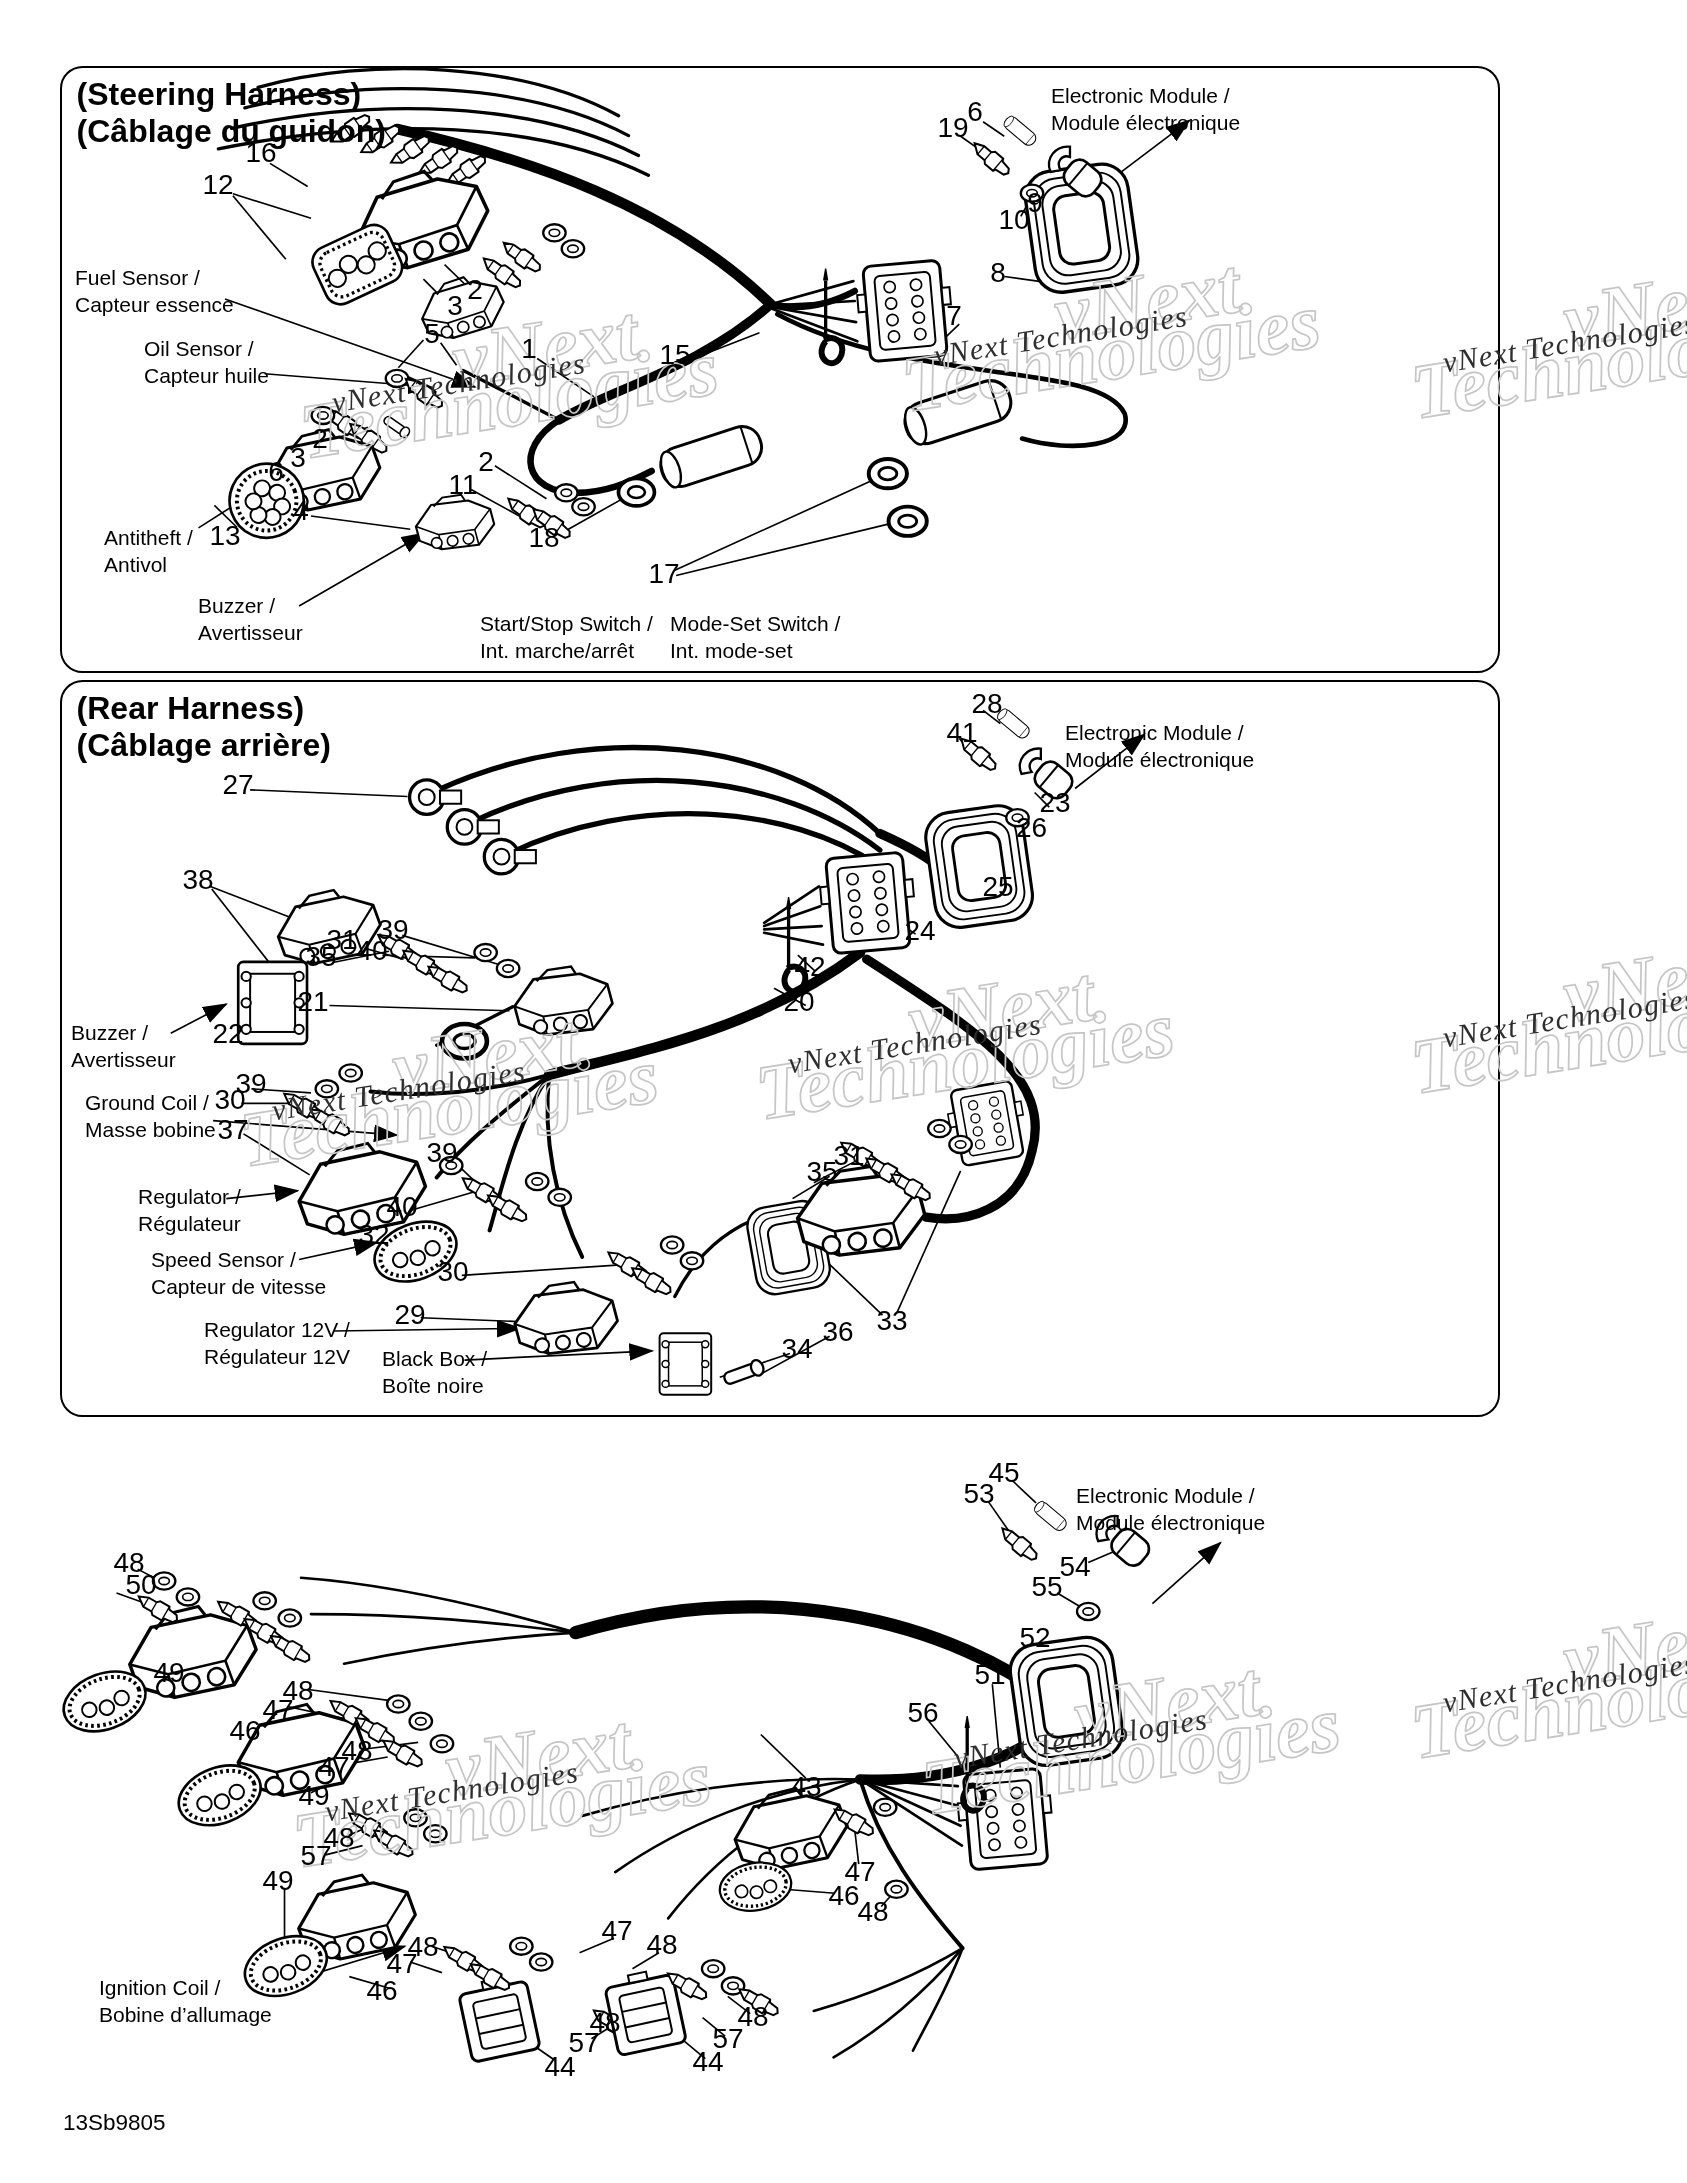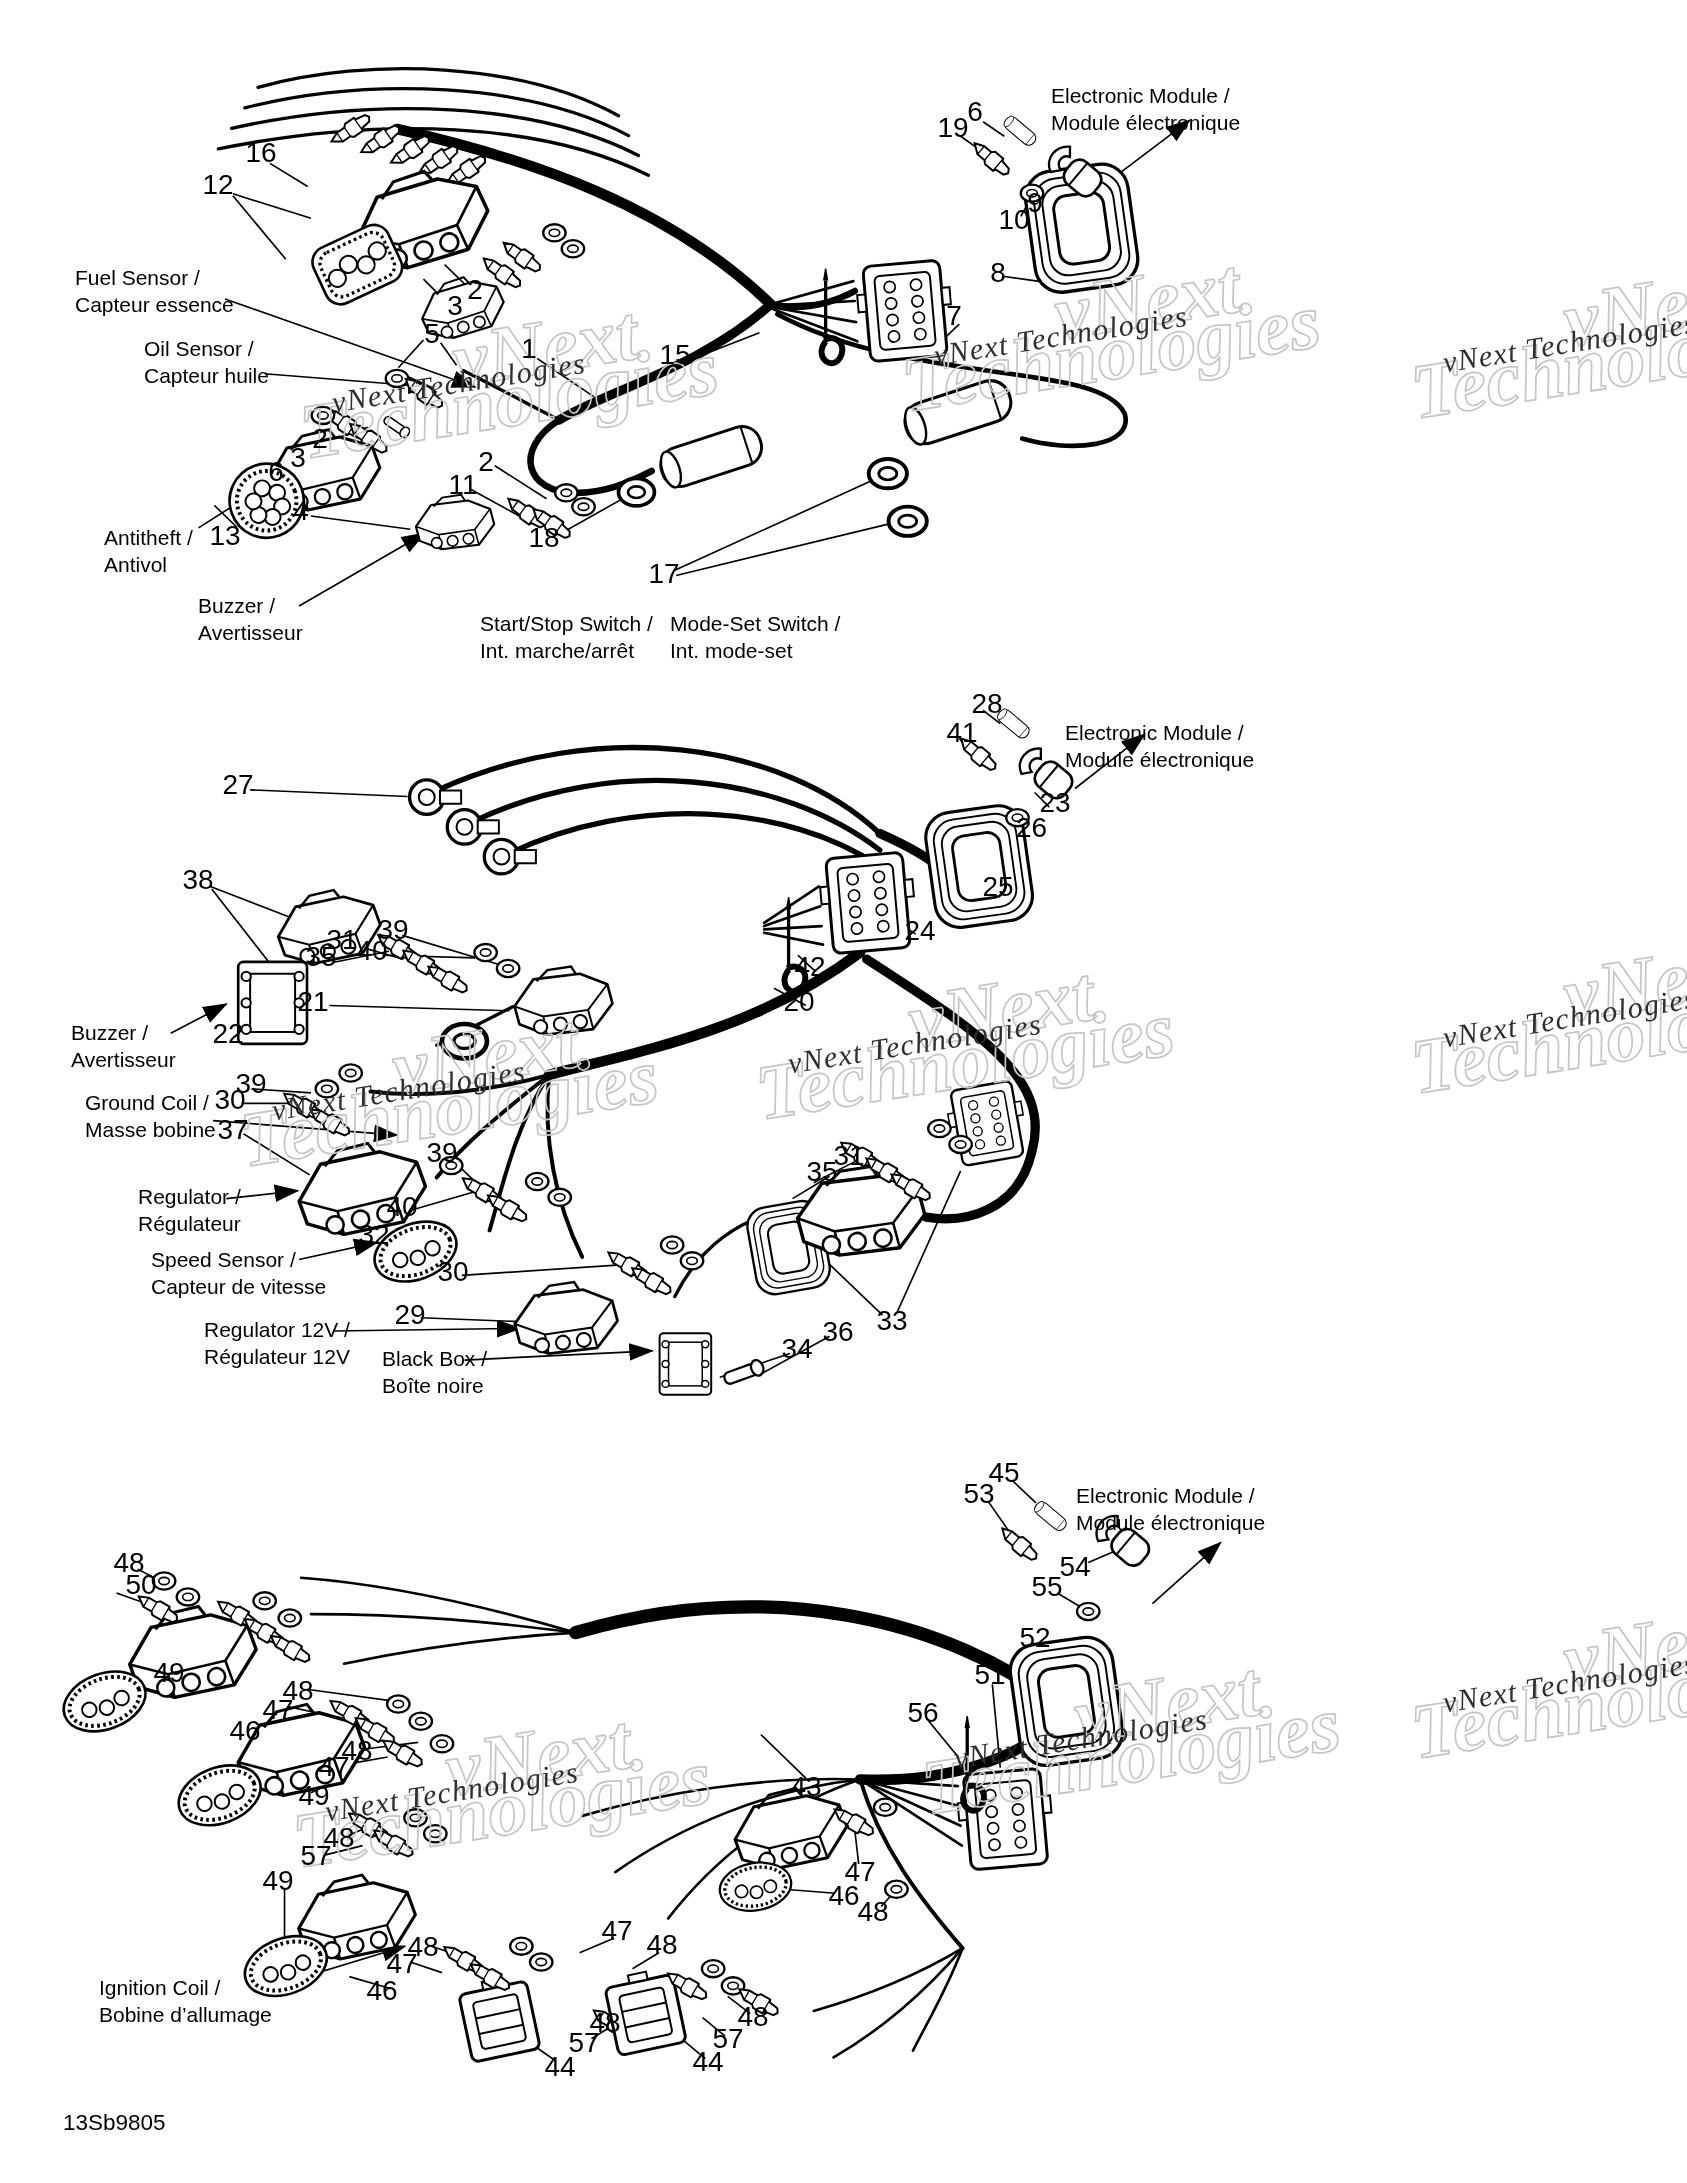--- a/index.html
+++ b/index.html
@@ -423,20 +423,32 @@
         <use href="#sym-washer" transform="translate(1108,3002) rotate(0) scale(1)"></use>
         <use href="#sym-pin" transform="translate(1146,3026) rotate(30) scale(1)"></use>
         <use href="#sym-block" transform="translate(1196,2772) rotate(-20) scale(1.15)"></use>
         <use href="#sym-cap3" transform="translate(1142,2852) rotate(-10) scale(0.85)"></use>
         <use href="#sym-pin" transform="translate(1290,2754) rotate(30) scale(1)"></use>
         <use href="#sym-washer" transform="translate(1338,2732) rotate(0) scale(1)"></use>
         <use href="#sym-washer" transform="translate(1355,2856) rotate(0) scale(1)"></use>
       </g>
     </svg>
 
+  <div class="panel" id="panel-0">
+    <div class="panel-title">
+      <div>(Steering Harness)</div>
+      <div>(Câblage du guidon)</div>
+    </div>
+  </div>
+  <div class="panel" id="panel-1">
+    <div class="panel-title">
+      <div>(Rear Harness)</div>
+      <div>(Câblage arrière)</div>
+    </div>
+  </div>
 
   <div id="wms">
       <div class="wm" style="left: 523px; top: 374px;">
         <div class="wm-big wm-big1">vNext</div>
         <div class="wm-small">vNext Technologies</div>
         <div class="wm-big wm-big2">Technologies</div>
       </div>
       <div class="wm" style="left: 1125px; top: 327px;">
         <div class="wm-big wm-big1">vNext</div>
         <div class="wm-small">vNext Technologies</div>

